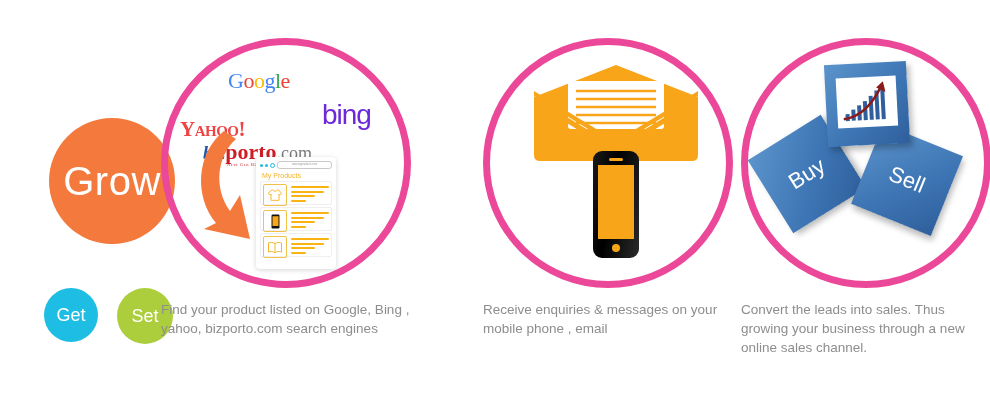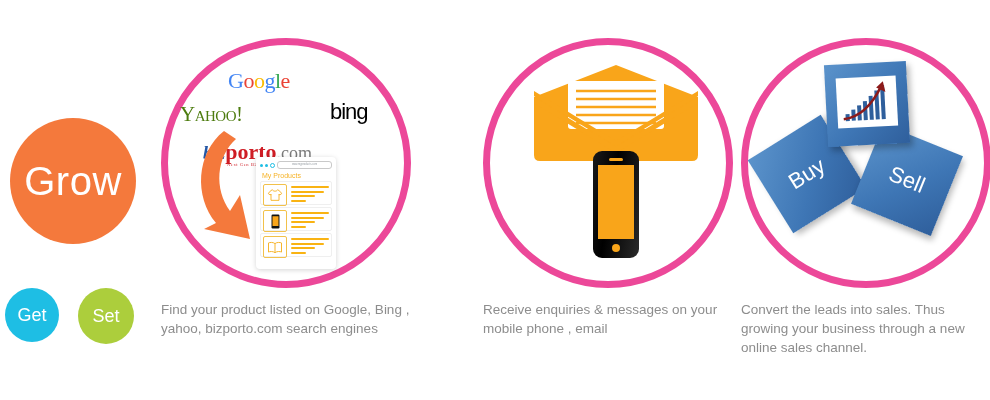--- a/index.html
+++ b/index.html
@@ -17,20 +17,21 @@
 
   
   .badge {
     position: absolute;
     border-radius: 50%;
     display: flex;
     align-items: center;
     justify-content: center;
     color: #ffffff;
     font-weight: 400;
+    margin-left: 39px;
   }
   #badge-grow {
     left: 10px;
     top: 118px;
     width: 126px;
     height: 126px;
     background: #F4793C;
     font-size: 40px;
     letter-spacing: 0.5px;
   }
@@ -88,34 +89,34 @@
     letter-spacing: -0.5px;
   }
   .logo-google span:nth-child(1){color:#4285F4;}
   .logo-google span:nth-child(2){color:#EA4335;}
   .logo-google span:nth-child(3){color:#FBBC05;}
   .logo-google span:nth-child(4){color:#4285F4;}
   .logo-google span:nth-child(5){color:#34A853;}
   .logo-google span:nth-child(6){color:#EA4335;}
 
   .logo-yahoo {
-    left: 12px; top: 57px;
+    left: 12px; top: 72px;
     font-family: "Liberation Serif", serif;
     font-size: 21px;
-    font-weight: 400;
-    color: #4d7c0f;
+    font-weight: 700;
+    color: #ef4444;
     letter-spacing: -0.5px;
   }
   .logo-yahoo .sm { font-size: 15px; }
 
   .logo-bing {
-    left: 162px; top: 54px;
+    left: 154px; top: 54px;
     font-family: "Liberation Sans", sans-serif;
-    font-size: 22px;
-    color: #000000;
+    font-size: 28px;
+    color: #6d28d9;
     letter-spacing: -1px;
   }
 
   .logo-bizporto {
     left: 35px; top: 94px;
     font-family: "Liberation Serif", serif;
     white-space: nowrap;
   }
   .logo-bizporto .biz { color:#2457A5; font-size:19px; font-style:italic; font-weight:700;}
   .logo-bizporto .porto { color:#CF1D25; font-size:22px; font-weight:700;}

